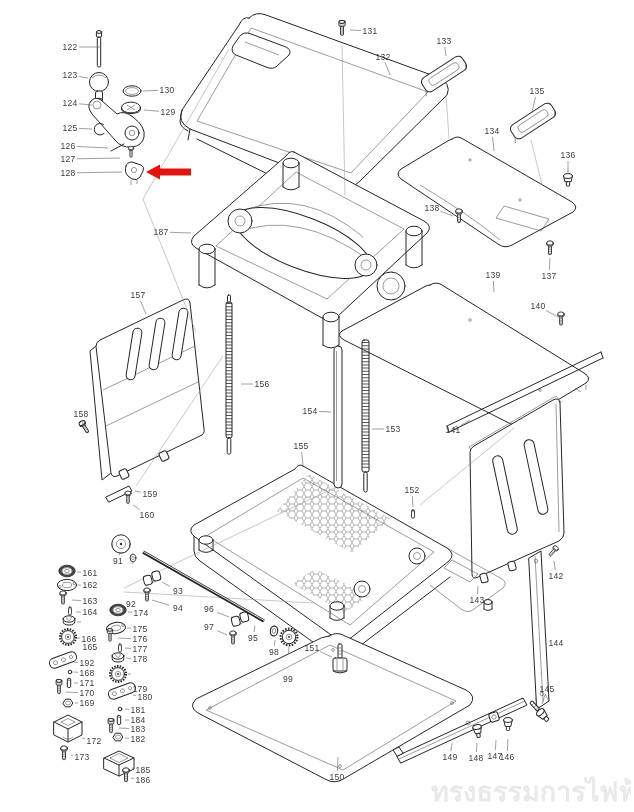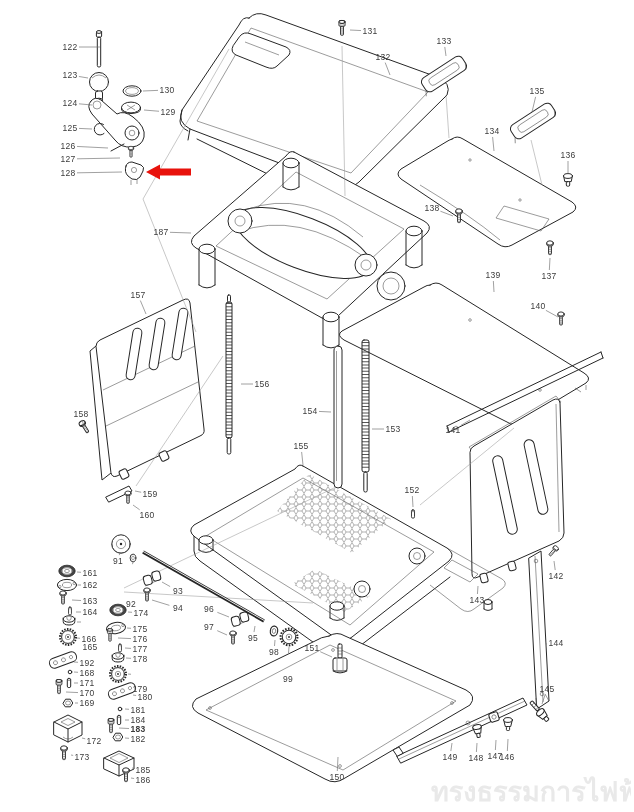--- a/index.html
+++ b/index.html
@@ -522,20 +522,20 @@
       <span class="plabel" style="left: 82px; top: 757px;">173</span>
       <span class="plabel" style="left: 141px; top: 613px;">174</span>
       <span class="plabel" style="left: 140px; top: 629px;">175</span>
       <span class="plabel" style="left: 140px; top: 639px;">176</span>
       <span class="plabel" style="left: 140px; top: 649px;">177</span>
       <span class="plabel" style="left: 140px; top: 659px;">178</span>
       <span class="plabel" style="left: 140px; top: 689px; text-align: right;">179</span>
       <span class="plabel" style="left: 145px; top: 697px;">180</span>
       <span class="plabel" style="left: 138px; top: 710px;">181</span>
       <span class="plabel" style="left: 138px; top: 720px;">184</span>
-      <span class="plabel" style="left: 138px; top: 729px; font-weight: bold;">183</span>
+      <span class="plabel" style="left: 138px; top: 729px;">183</span>
       <span class="plabel" style="left: 138px; top: 739px;">182</span>
       <span class="plabel" style="left: 143px; top: 770px;">185</span>
       <span class="plabel" style="left: 143px; top: 780px;">186</span>
     </div>
 
   <div id="watermark">ทรงธรรมการไฟฟ้า</div>
 </div>
 
 </body></html>

